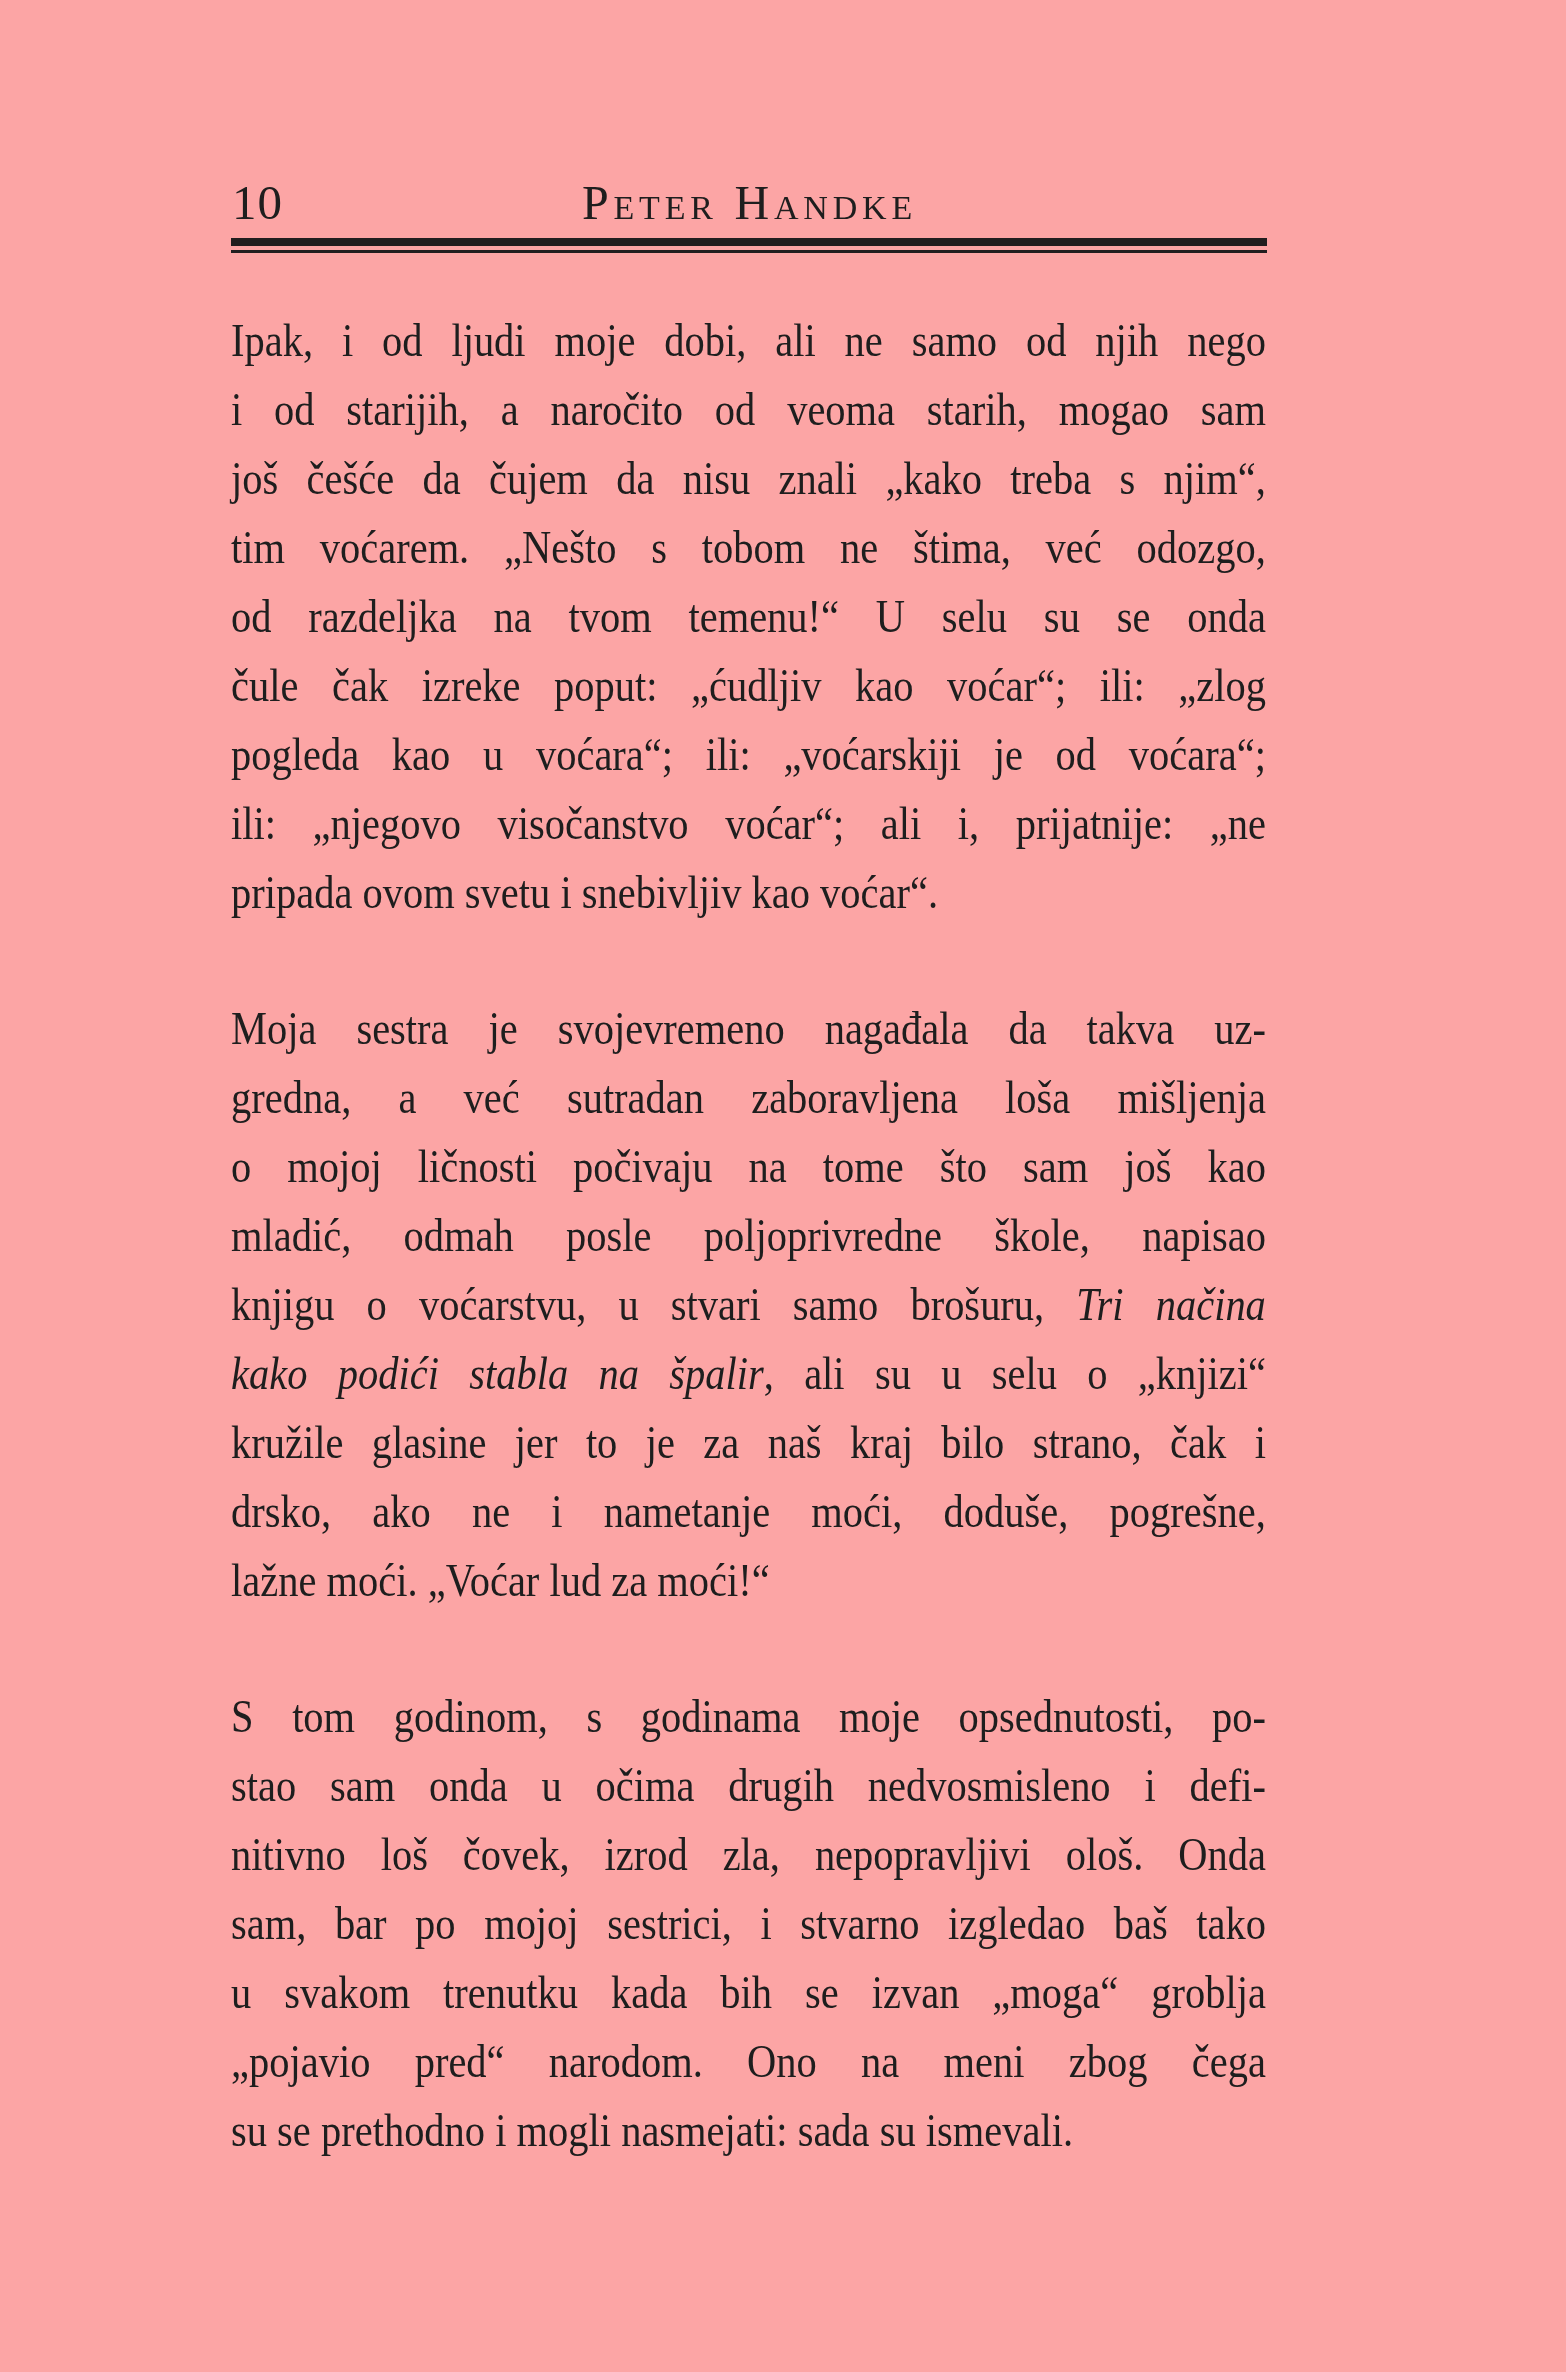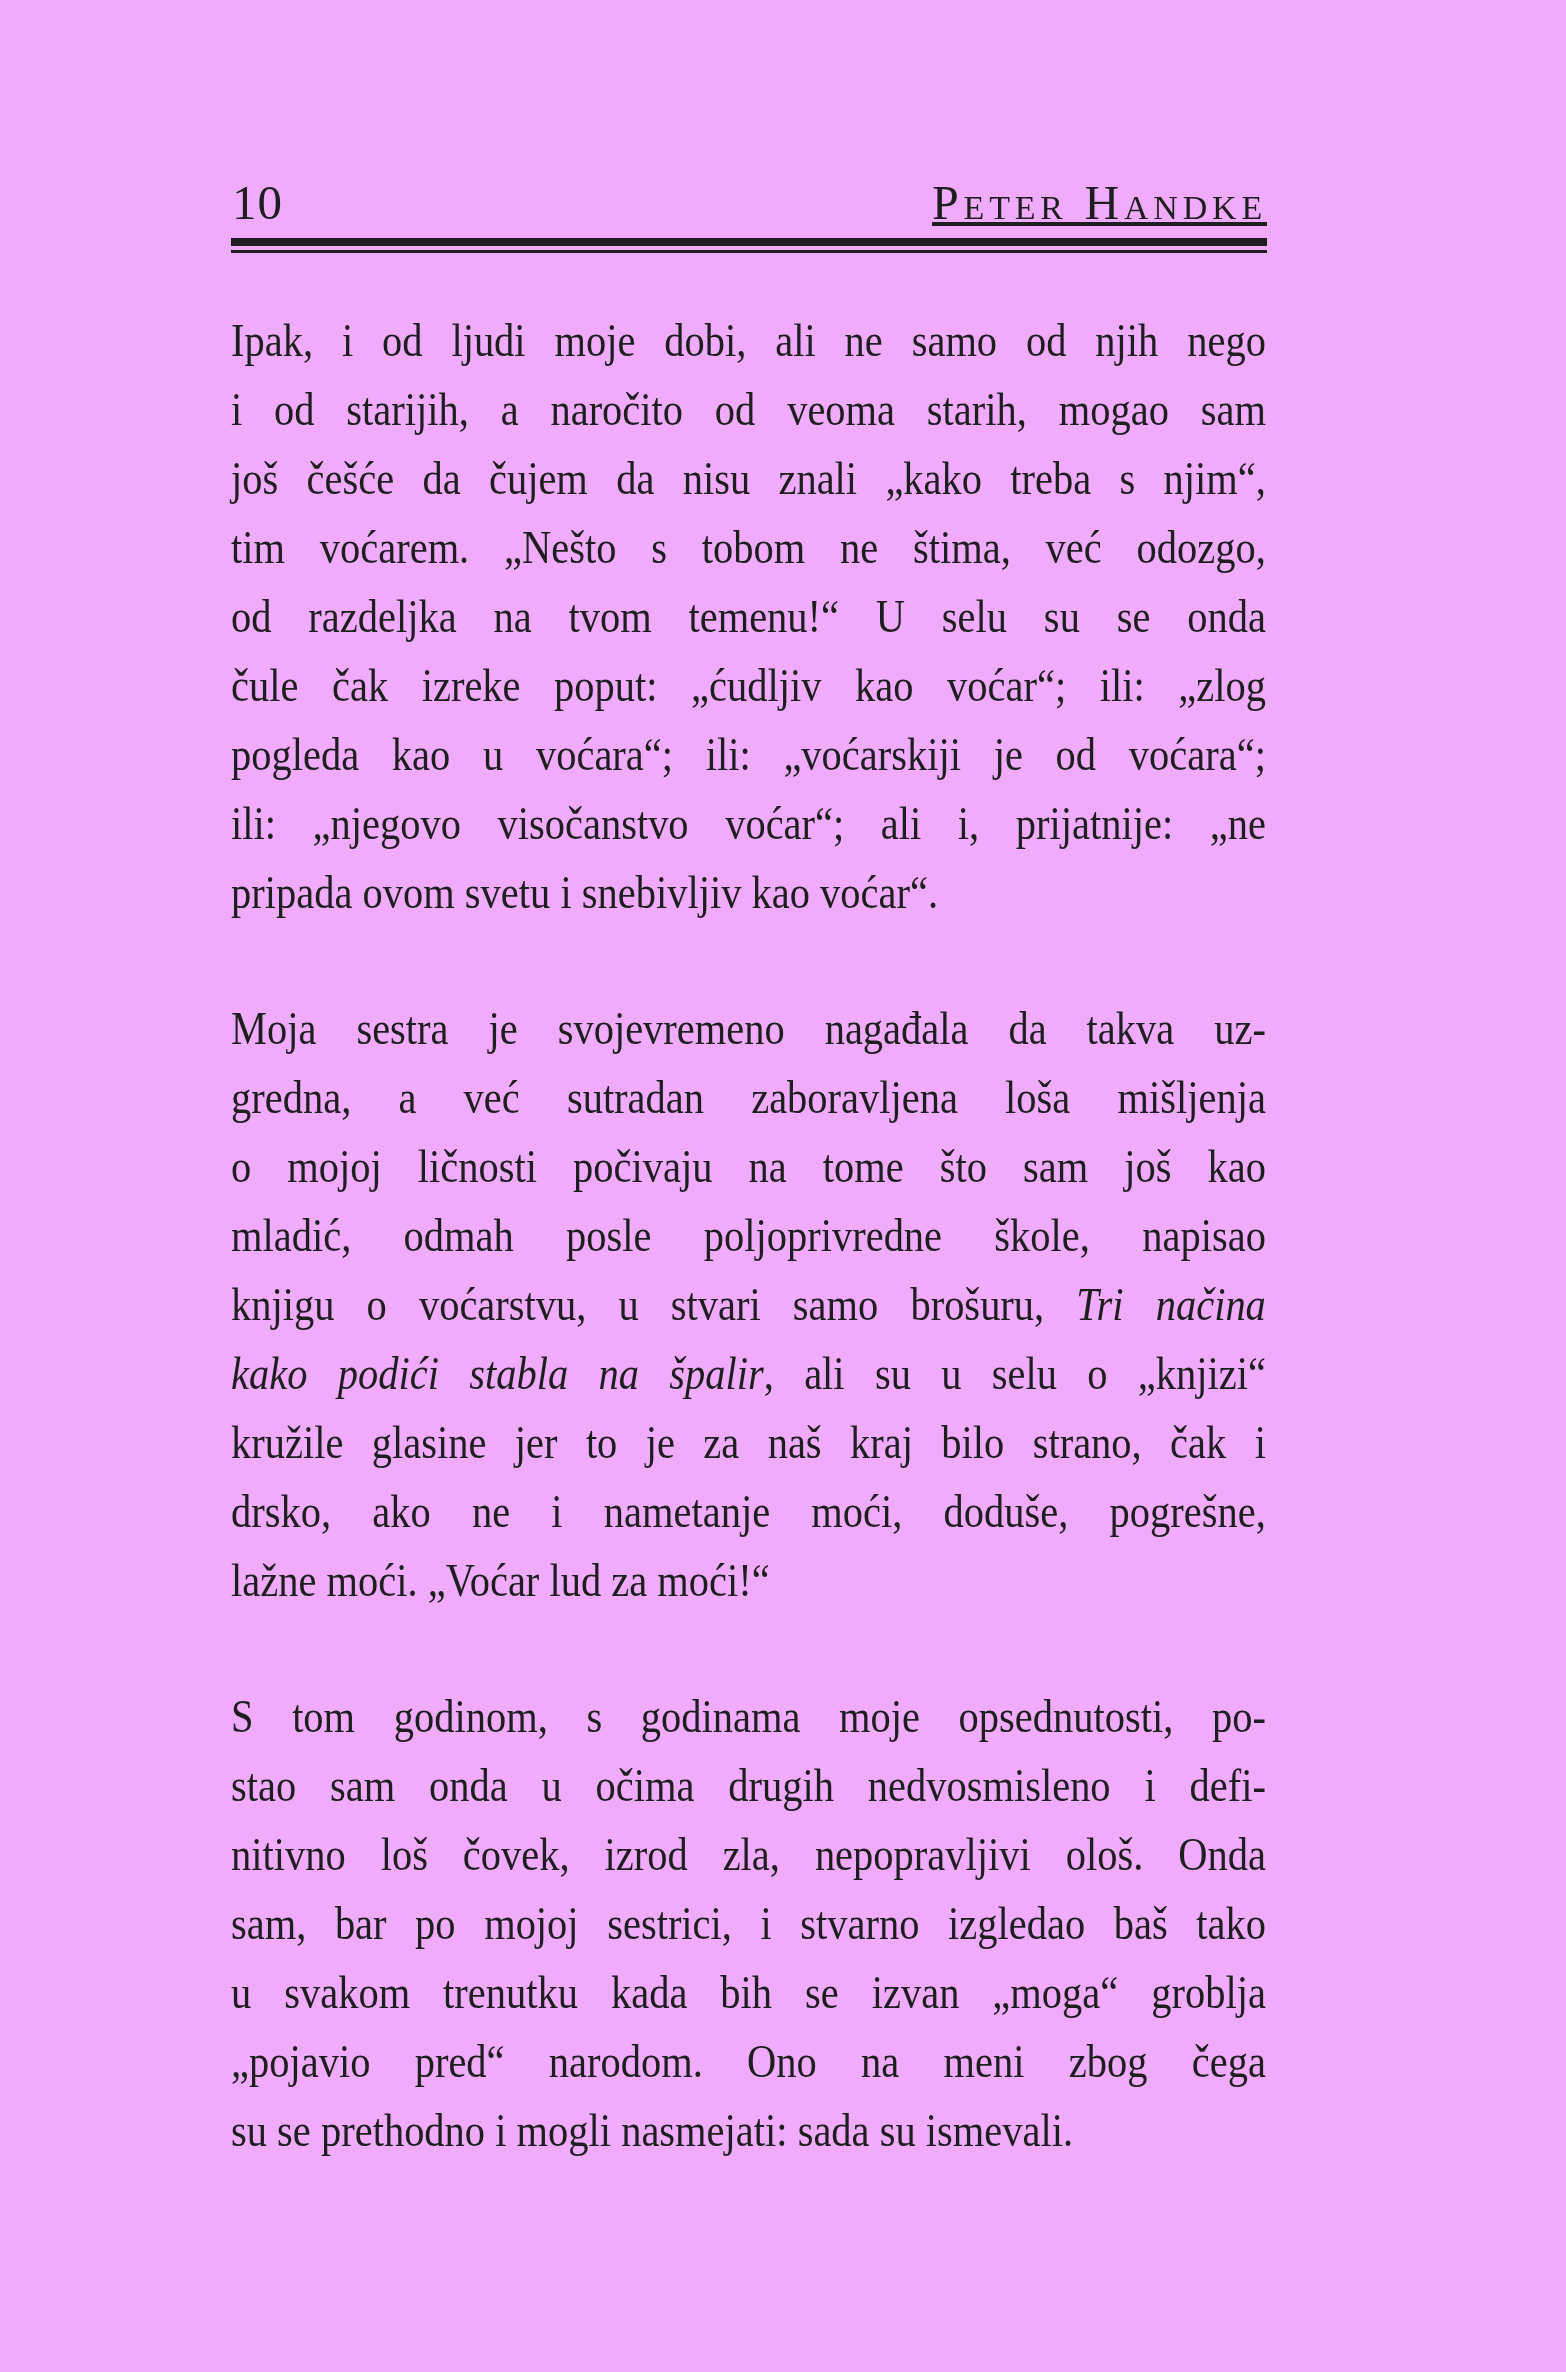--- a/index.html
+++ b/index.html
@@ -11,42 +11,41 @@
     width: 1566px;
     height: 2373px;
     position: relative;
     overflow: hidden;
     font-family: "Liberation Serif", "DejaVu Serif", serif;
     color: #1e1e1e;
   }
   .book-page {
     position: absolute;
     inset: 0;
-    background: #f0abfc;
+    background: #fca5a5;
   }
   
   .page-number {
     position: absolute;
     left: 232px;
     top: 178px;
     font-size: 49px;
     line-height: 1;
     letter-spacing: 1px;
   }
   .running-head {
     position: absolute;
     left: 232px;
     top: 179px;
     width: 1035px;
-    text-align: right;
+    text-align: center;
     font-variant: small-caps;
     font-size: 48px;
     line-height: 1;
     letter-spacing: 0.10em;
-    text-decoration: underline;
   }
   .rule-thick {
     position: absolute;
     left: 231px;
     top: 238px;
     width: 1036px;
     height: 7.8px;
     background: #211e1f;
   }
   .rule-thin {

